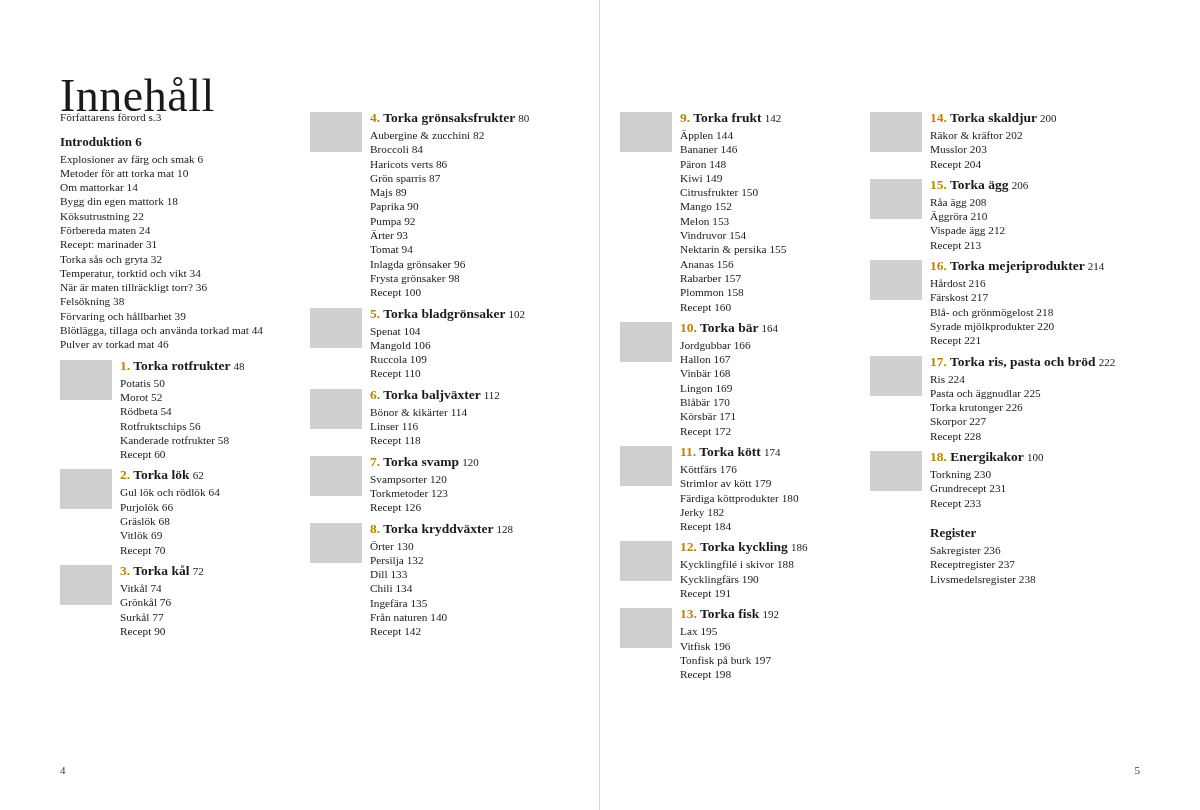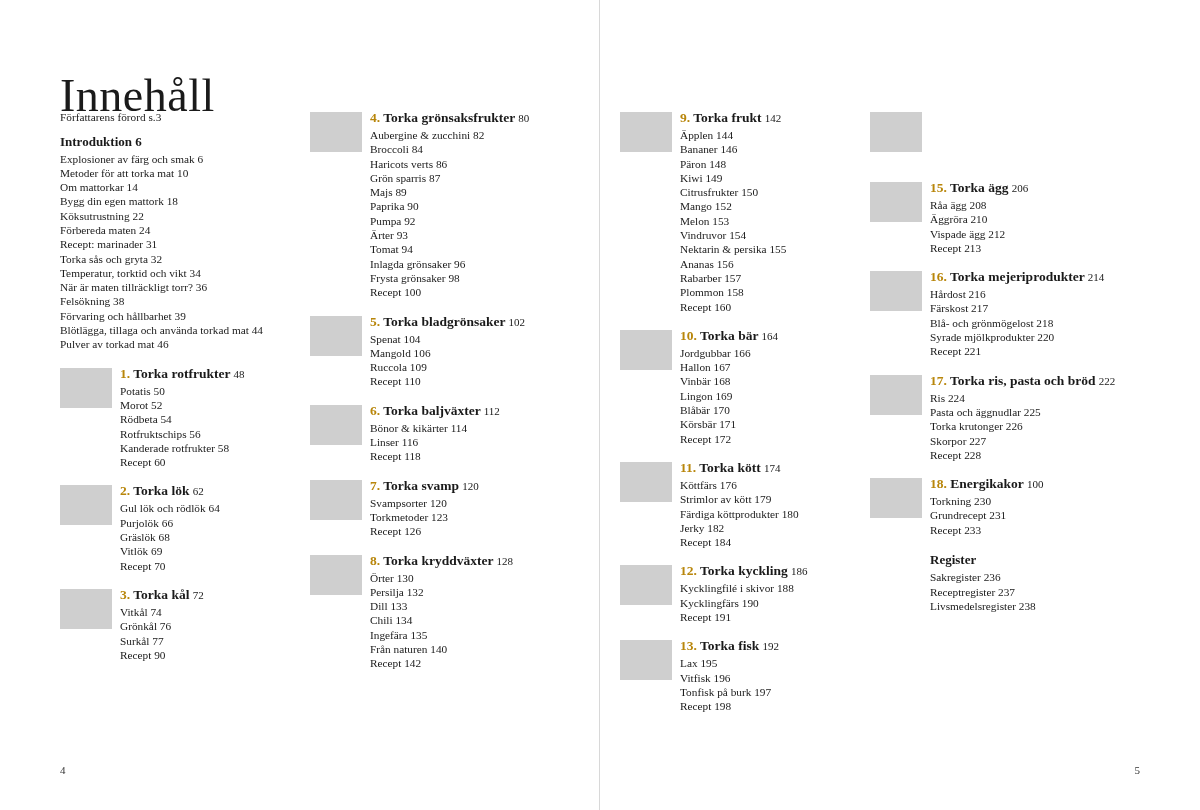--- a/index.html
+++ b/index.html
@@ -39,21 +39,21 @@
   .col4 { left:270px; width:290px; }
 
   
   .fm-line { font-size:11.3px; line-height:14.3px; }
   .fm-intro {
     font-weight:bold; font-size:13px; margin-top:11px; margin-bottom:2px;
   }
   .fm-first { }
 
   
-  .chapter { position:relative; min-height:56px; margin-top:14px; }
+  .chapter { position:relative; min-height:56px; margin-top:6px; }
   .chapter .thumb {
     position:absolute; left:0; top:2px;
     width:52px; height:40px;
     background:#cfcfcf;
     background-size:cover;
     border:0;
   }
   .chapter .body { margin-left:60px; }
   .chapter .head {
     font-weight:bold; font-size:13.5px; line-height:16px;
@@ -382,20 +382,30 @@
           <div class="entry">Tonfisk på burk  197</div>
           <div class="entry">Recept  198</div>
         </div>
       </div>
     </div>
 
     <div class="col col4">
 
       <div class="chapter" style="margin-top:0">
         <div class="thumb t-skaldjur"></div>
+        <div class="body">
+          <div class="head">
+            <span class="num">14.</span>
+            <span>Torka skaldjur</span>
+            <span class="pg">200</span>
+          </div>
+          <div class="entry">Räkor &amp; kräftor  202</div>
+          <div class="entry">Musslor  203</div>
+          <div class="entry">Recept  204</div>
+        </div>
       </div>
 
       <div class="chapter">
         <div class="thumb t-agg"></div>
         <div class="body">
           <div class="head">
             <span class="num">15.</span>
             <span>Torka ägg</span>
             <span class="pg">206</span>
           </div>

